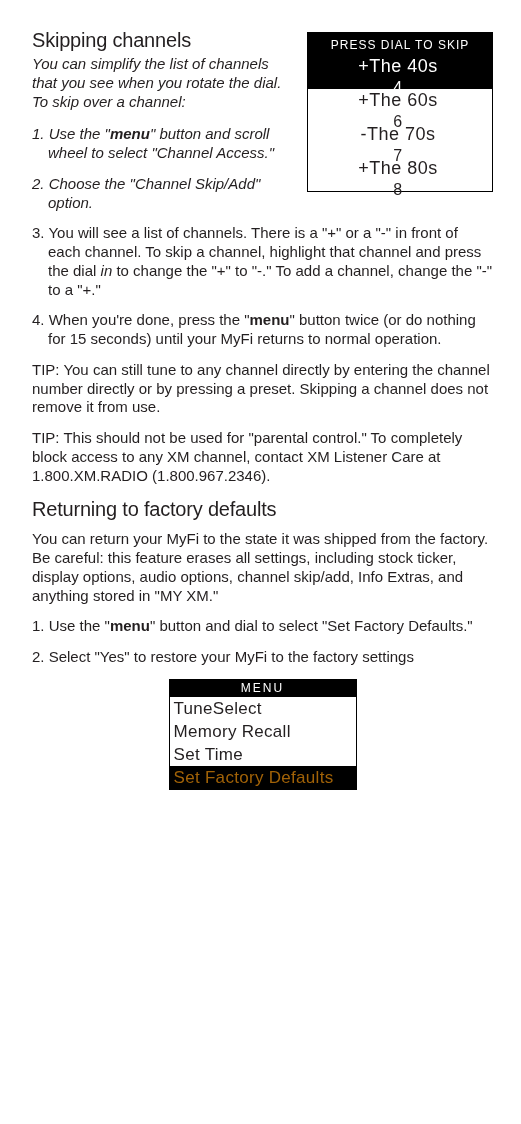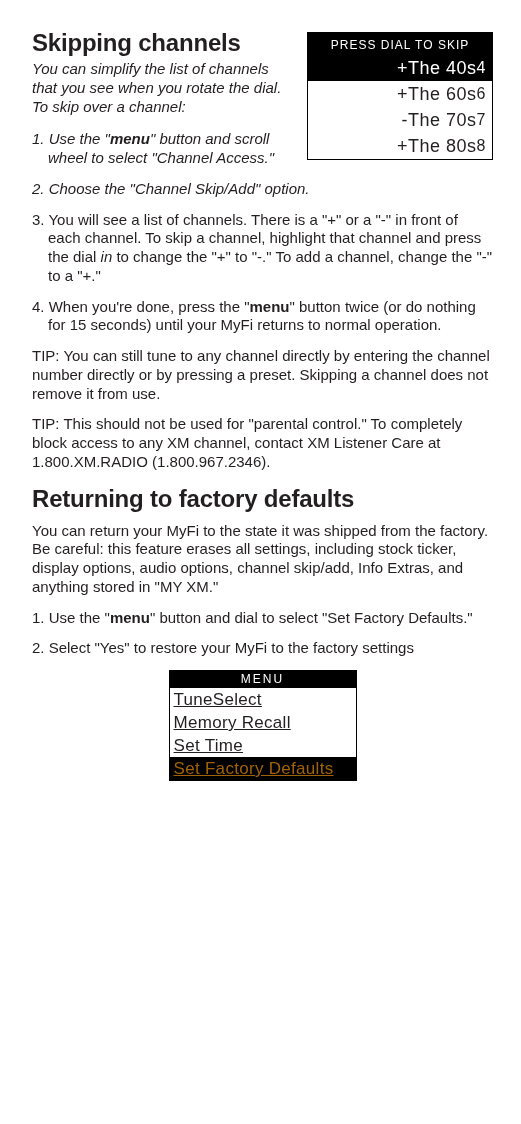--- a/index.html
+++ b/index.html
@@ -12,22 +12,22 @@
     width: 521px;
     min-height: 1124px;
     box-sizing: border-box;
     padding: 28px 28px 28px 32px;
     font-family: "Myriad Pro", "Segoe UI", "Helvetica Neue", Arial, sans-serif;
     color: #231f20;
     font-size: 15px;
     line-height: 1.25;
   }
   h2.section {
-    font-size: 24px;
-    font-weight: 700;
+    font-size: 20px;
+    font-weight: 400;
     margin: 0 0 2px 0;
     letter-spacing: -0.2px;
   }
   .intro {
     margin: 0 0 14px 0;
   }
   p { margin: 8px 0 12px 0; }
   .float-box {
     float: right;
     width: 186px;
@@ -42,25 +42,26 @@
   .lcd .hdr {
     background: #000;
     color: #fff;
     text-align: center;
     font-size: 12px;
     padding: 5px 0 2px 0;
     letter-spacing: 1px;
   }
   .lcd .row {
     display: flex;
-    justify-content: flex-end;
+    justify-content: flex-start;
     align-items: center;
     font-size: 18px;
-    padding: 0px 6px 0px 2px;
+    padding: 0px 6px 8px 2px;
     height: 26px;
+    flex-direction: column;
   }
   .lcd .row.sel {
     background: #000;
     color: #fff;
   }
   .lcd .row .name {
     white-space: nowrap;
   }
   .lcd .row .num {
     font-size: 16px;
@@ -80,21 +81,20 @@
     padding: 1px 0;
     letter-spacing: 2px;
   }
   .menu-lcd .mrow {
     font-size: 17px;
     padding: 0px 4px;
     height: 23px;
     display: flex;
     align-items: center;
     letter-spacing: 0.3px;
-    text-decoration: underline;
   }
   .menu-lcd .mrow.sel {
     background: #000;
     color: #a16207;
   }
   ol.steps {
     list-style: none;
     padding: 0;
     margin: 0 0 10px 0;
     counter-reset: stepc;

